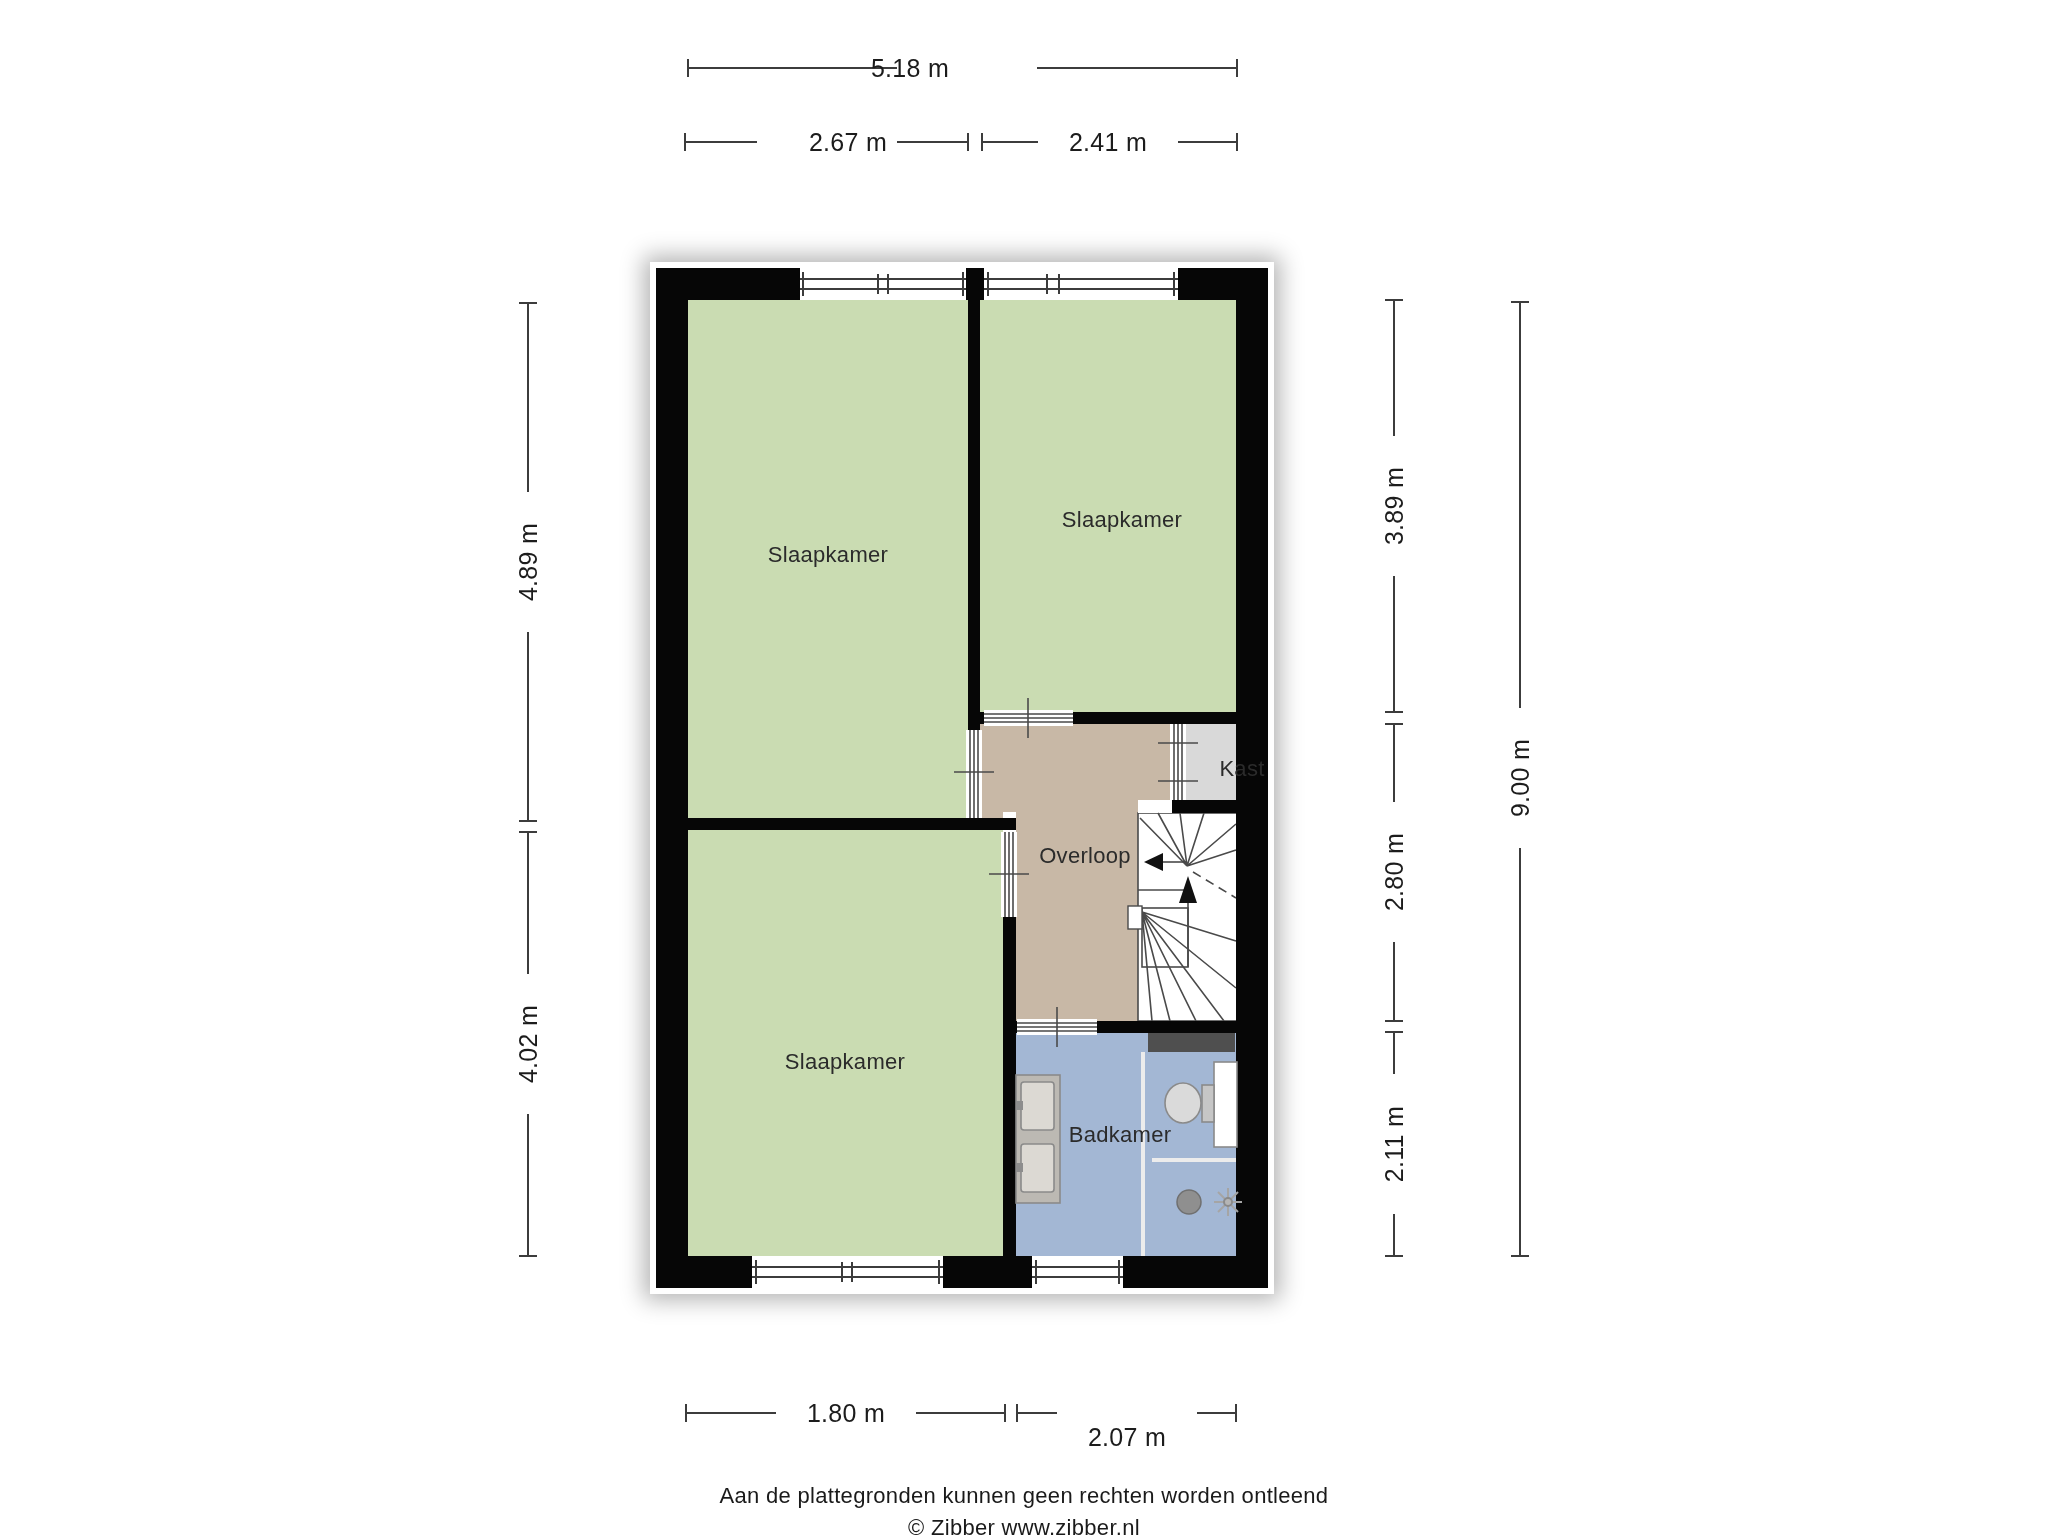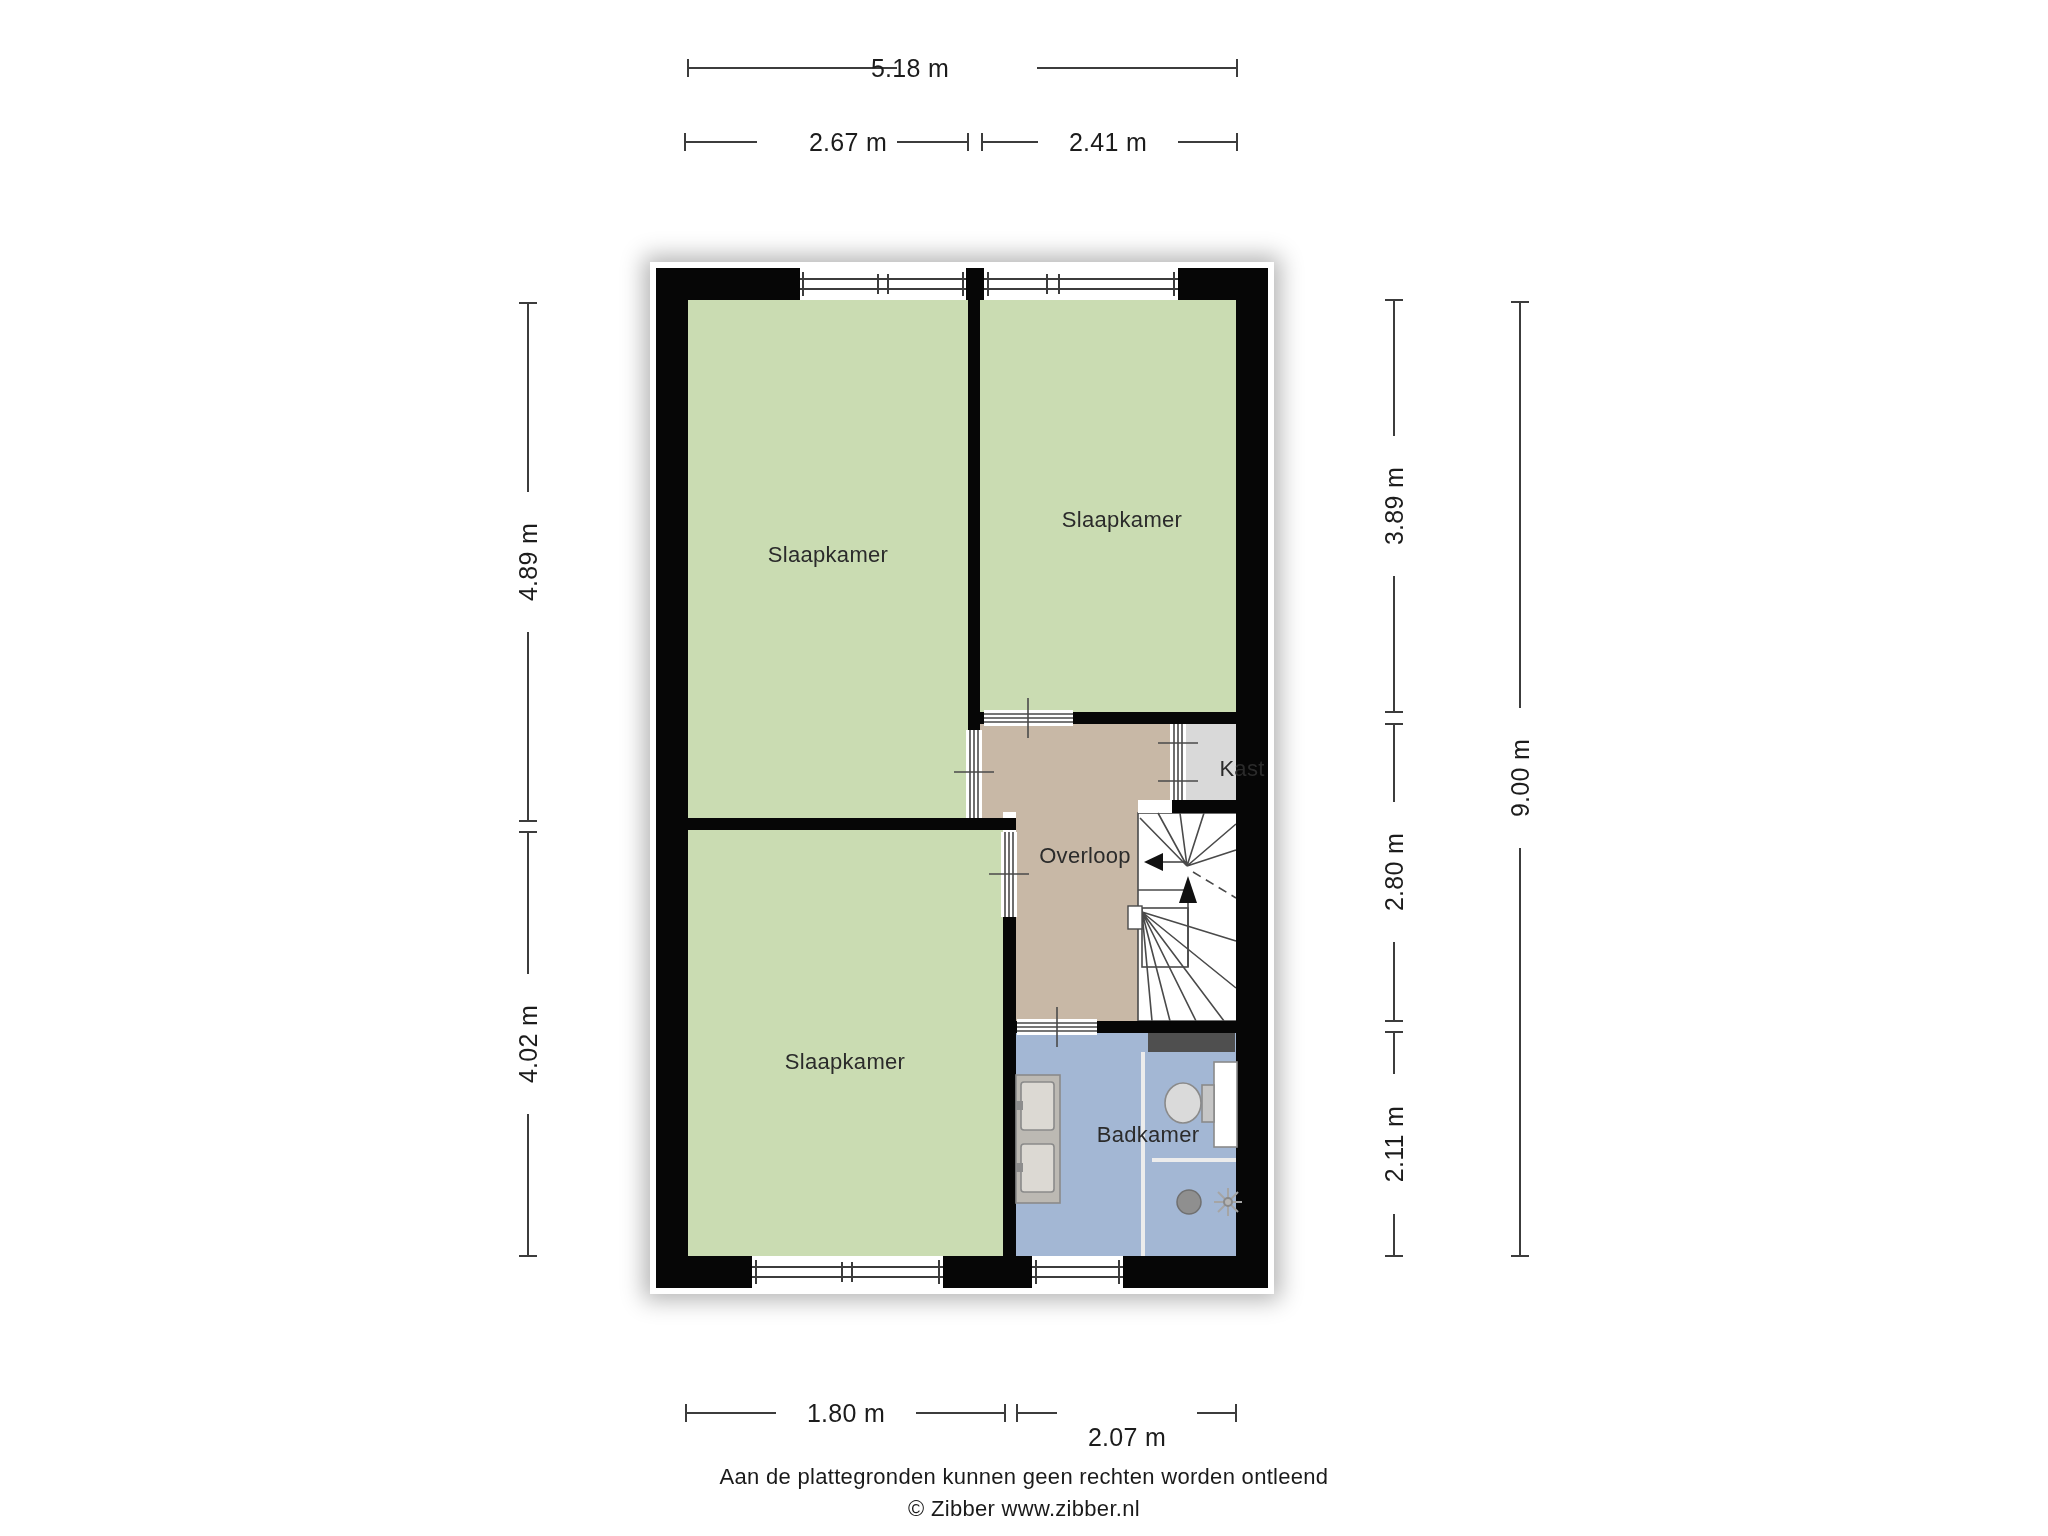--- a/index.html
+++ b/index.html
@@ -16,21 +16,21 @@
   .f-white{fill:#ffffff;}
   .f-dark{fill:#4f4f4f;}
   .s-line{stroke:var(--line-gray);stroke-width:2;fill:none;}
   .s-thin{stroke:#4a4a4a;stroke-width:1.6;fill:none;}
   .s-fix{stroke:#8a8a8a;stroke-width:1.6;}
   .s-glass{stroke:#ececec;stroke-width:4;fill:none;}
   .lbl{position:absolute;transform:translate(-50%,-50%);white-space:nowrap;
        color:#2b2b2b;font-size:22px;letter-spacing:.3px;}
   .lbl.dim{color:#1c1c1c;font-size:25px;}
   .lbl.rot{transform:translate(-50%,-50%) rotate(-90deg);}
-  .lbl.foot{color:#1a1a1a;font-size:22px;}
+  .lbl.foot{color:#1a1a1a;font-size:22px;margin-top:19px;}
 </style>
 </head>
 <body>
 
 <div class="page">
 
   <div class="plan-shadow"></div>
 
   <svg width="2048" height="1536" viewBox="0 0 2048 1536">
 
@@ -196,21 +196,21 @@
 
       <path d="M1520,302 V708 M1520,848 V1256 M1511,302 H1529 M1511,1256 H1529"></path>
     </g>
   </svg>
 
   <div class="lbl" style="left:828px;top:555px">Slaapkamer</div>
   <div class="lbl" style="left:1122px;top:520px">Slaapkamer</div>
   <div class="lbl" style="left:845px;top:1062px">Slaapkamer</div>
   <div class="lbl" style="left:1085px;top:856px">Overloop</div>
   <div class="lbl" style="left:1242px;top:769px">Kast</div>
-  <div class="lbl" style="left:1148px;top:1135px">Badkamer</div>
+  <div class="lbl" style="left:1120px;top:1135px">Badkamer</div>
 
   <div class="lbl dim" style="left:910px;top:68px">5.18 m</div>
   <div class="lbl dim" style="left:848px;top:142px">2.67 m</div>
   <div class="lbl dim" style="left:1108px;top:142px">2.41 m</div>
   <div class="lbl dim" style="left:846px;top:1413px">1.80 m</div>
   <div class="lbl dim" style="left:1127px;top:1437px">2.07 m</div>
   <div class="lbl dim rot" style="left:528px;top:562px">4.89 m</div>
   <div class="lbl dim rot" style="left:528px;top:1044px">4.02 m</div>
   <div class="lbl dim rot" style="left:1394px;top:506px">3.89 m</div>
   <div class="lbl dim rot" style="left:1394px;top:872px">2.80 m</div>

